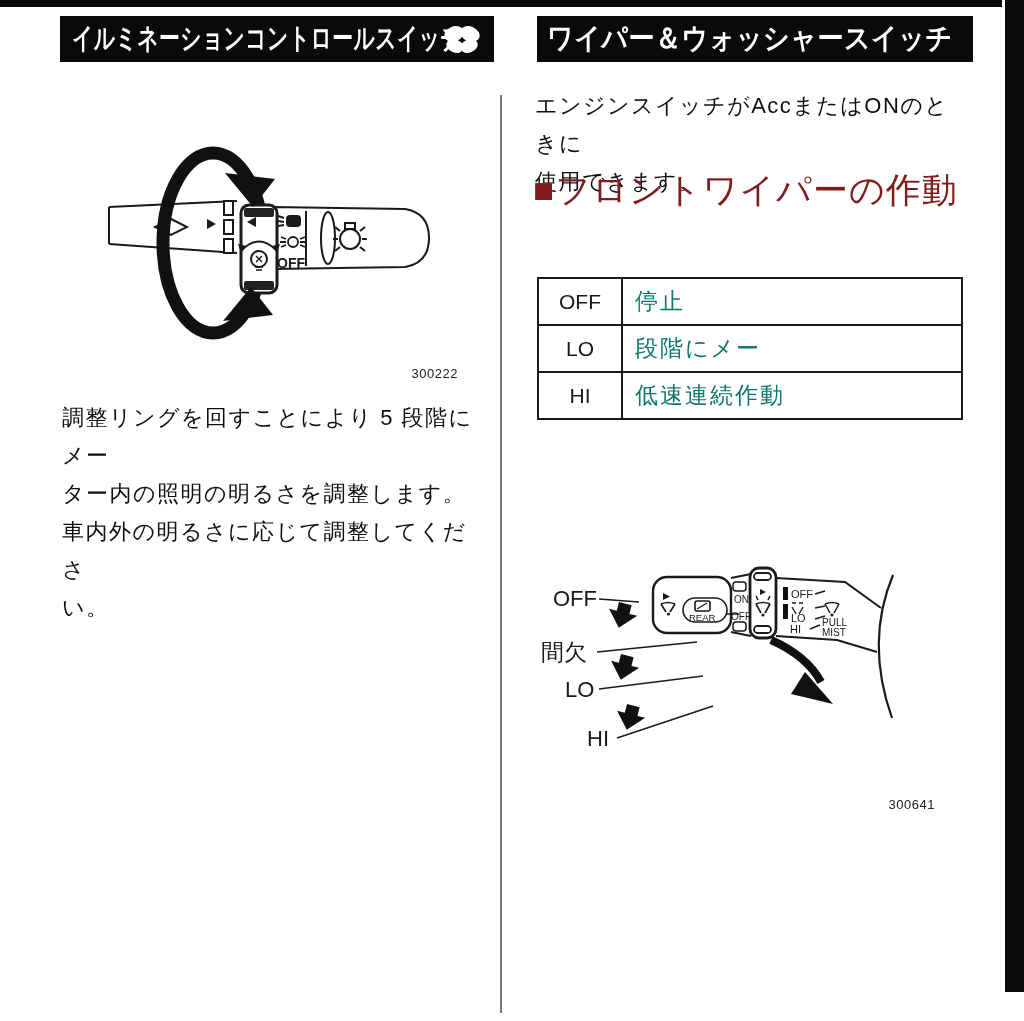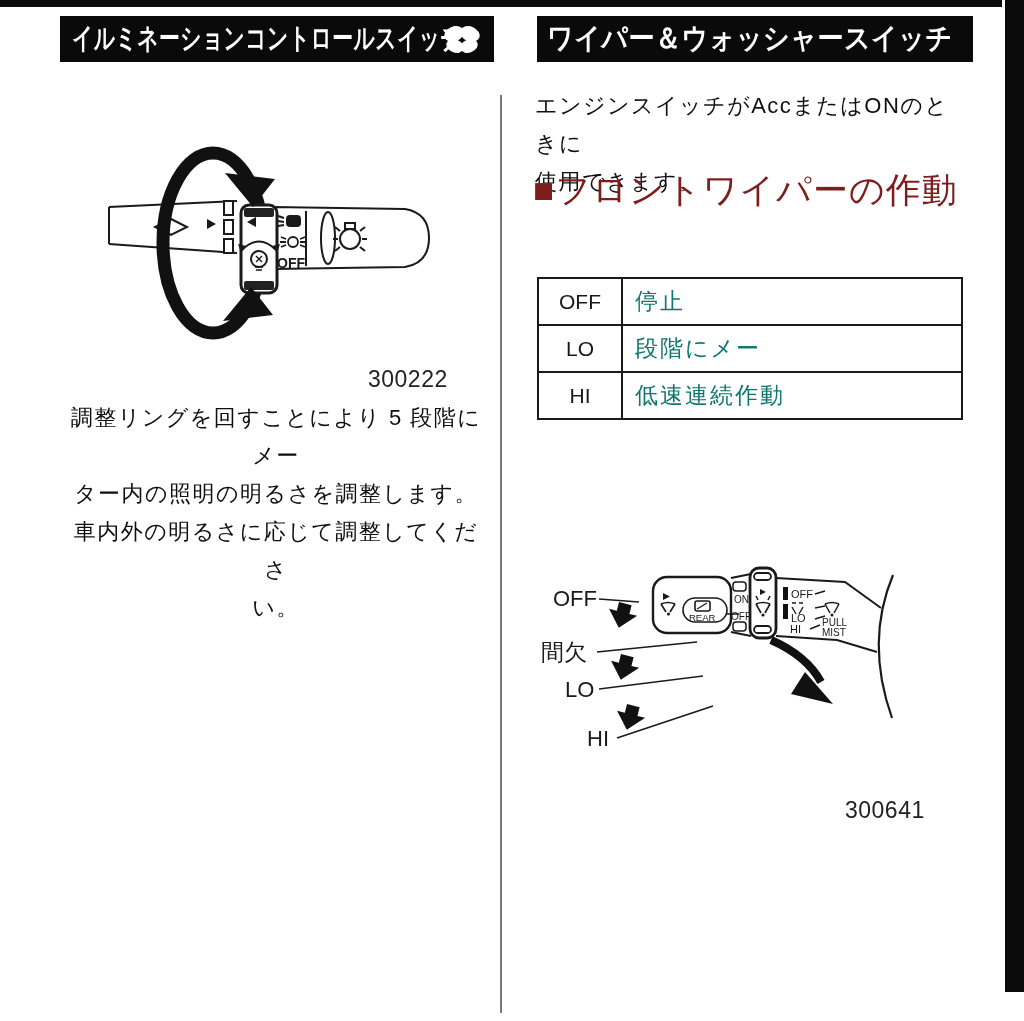--- a/index.html
+++ b/index.html
@@ -4,21 +4,21 @@
 <style>
   html,body{margin:0;padding:0;background:#fff;}
   .page{position:relative;width:1024px;height:1021px;background:#fff;overflow:hidden;
         font-family:"Liberation Sans","DejaVu Sans",sans-serif;color:#111;}
   .strip{position:absolute;background:#0b0b0b;}
   .divider{position:absolute;background:#777;}
   .hdr{position:absolute;height:46px;background:#0a0a0a;color:#fff;display:flex;align-items:center;}
   .hdr .t{font-weight:bold;font-size:29px;white-space:nowrap;transform-origin:left center;letter-spacing:0.5px;}
   .jp{position:absolute;font-size:22px;line-height:38px;letter-spacing:1.5px;white-space:pre-line;color:#0f0f0f;}
   .sec-h{position:absolute;font-size:35px;font-weight:normal;letter-spacing:1px;color:#7f1d1d;white-space:nowrap;}
-  .cap{position:absolute;font-size:23px;color:#222;letter-spacing:0.5px;width:90px;}
+  .cap{position:absolute;font-size:13px;color:#222;letter-spacing:0.5px;text-align:right;width:90px;}
   table.wiper{position:absolute;left:537px;top:277px;width:426px;border-collapse:collapse;}
   table.wiper td{border:2px solid #1a1a1a;}
   td.pos{width:80px;text-align:center;font-size:21px;color:#1a1a1a;}
   td.desc{font-size:23px;padding:7px 12px;letter-spacing:2px;color:#0f766e;}
   svg text{font-family:"Liberation Sans","DejaVu Sans",sans-serif;fill:#1a1a1a;}
   .abs{position:absolute;}
 </style>
 </head>
 <body>
 
@@ -94,21 +94,21 @@
       <polygon points="133,99 141,101 136,108" fill="#1a1a1a"></polygon>
       <polygon points="175,99 167,101 172,108" fill="#1a1a1a"></polygon>
     </g>
 
     <polygon points="120,28 170,34 148,62" fill="#111"></polygon>
     <polygon points="118,176 168,170 146,142" fill="#111"></polygon>
   </svg>
 
   <div class="cap" style="left:368px;top:366px;">300222</div>
 
-  <div class="jp" style="left:62px;top:399px;width:428px;text-align:center;">調整リングを回すことにより 5 段階にメー
+  <div class="jp" style="left:62px;top:399px;width:428px;">調整リングを回すことにより 5 段階にメー
 ター内の照明の明るさを調整します。
 車内外の明るさに応じて調整してくださ
 い。</div>
 
   <div class="hdr" style="left:537px;top:16px;width:426px;padding-left:10px;">
     <span class="t" style="transform:scaleX(0.9);">ワイパー＆ウォッシャースイッチ</span>
   </div>
 
   <div class="jp" style="left:535px;top:87px;width:435px;">エンジンスイッチがAccまたはONのときに
 使用できます。</div>

